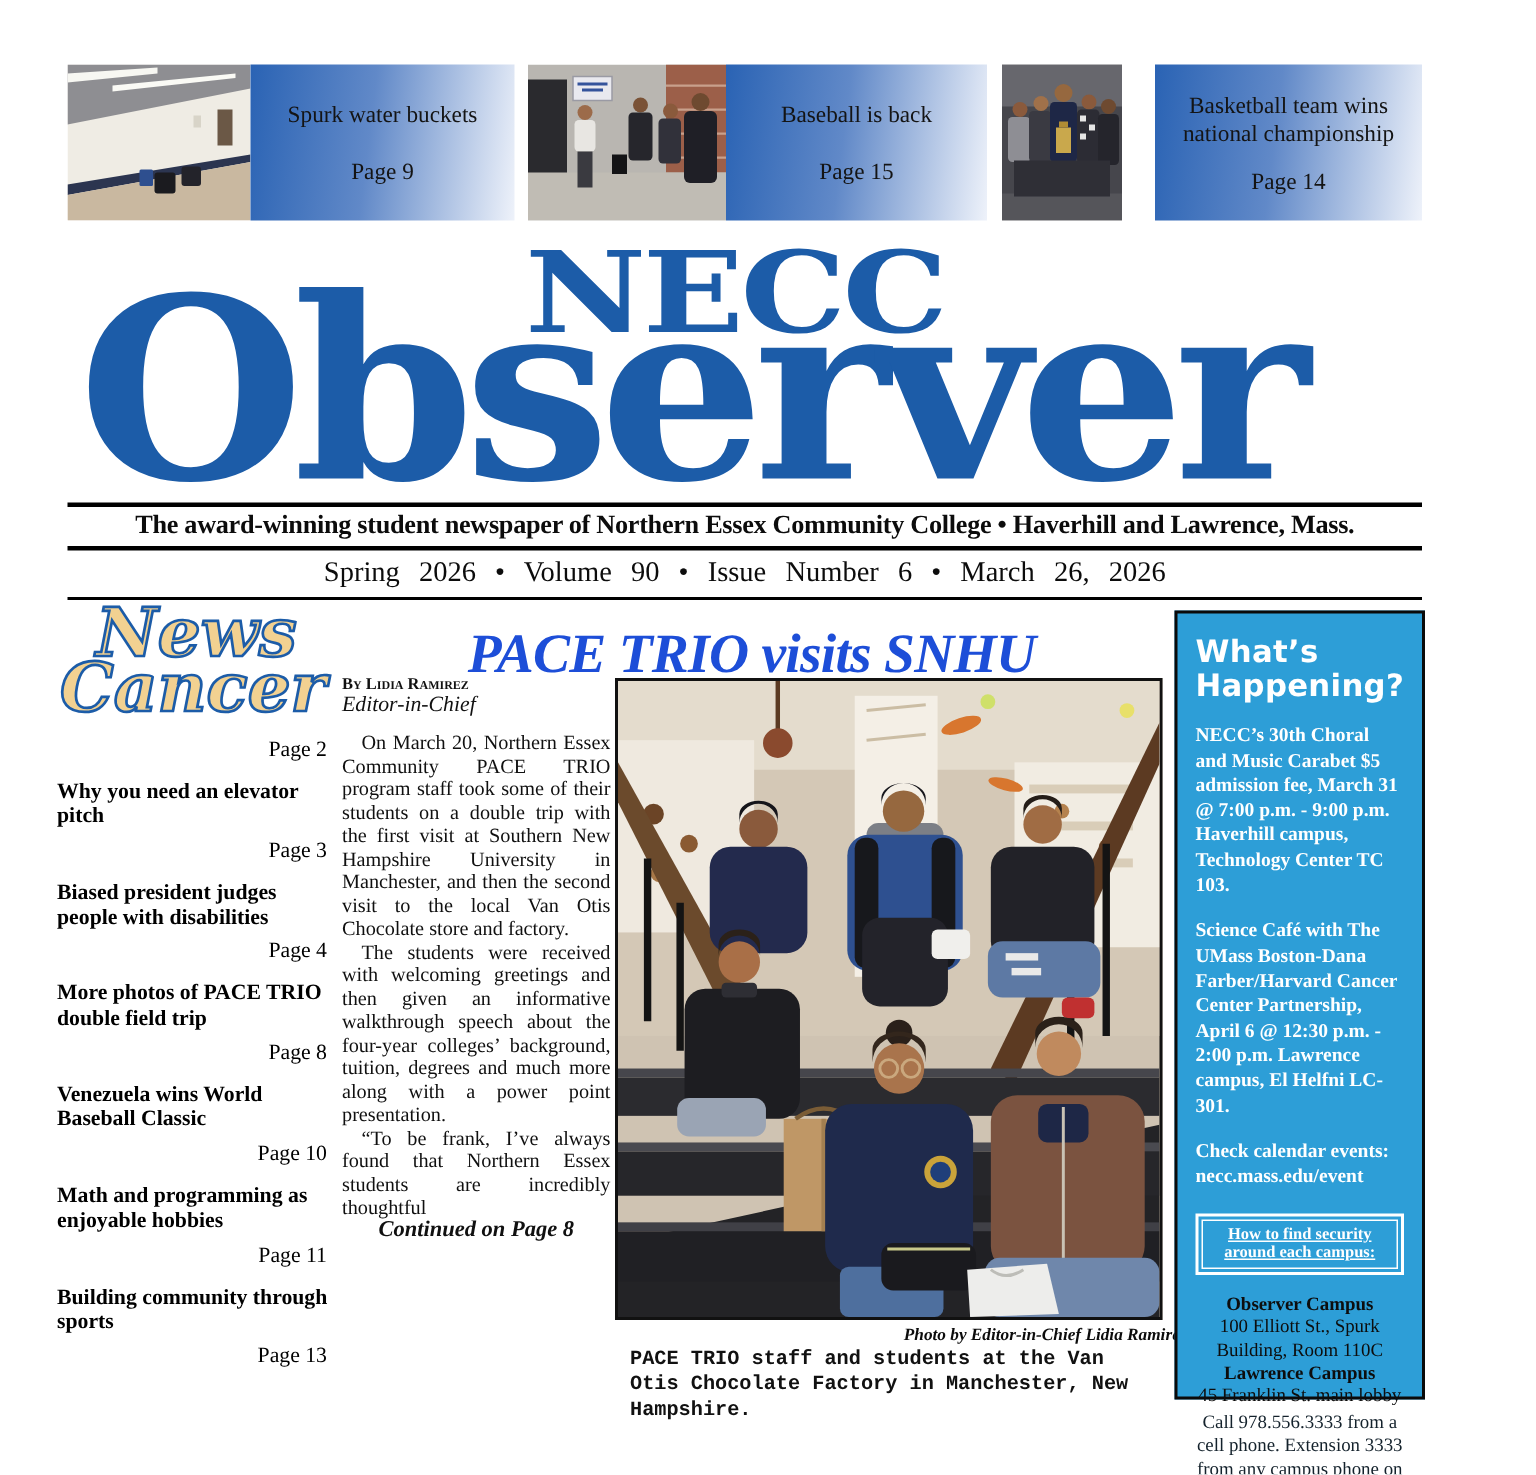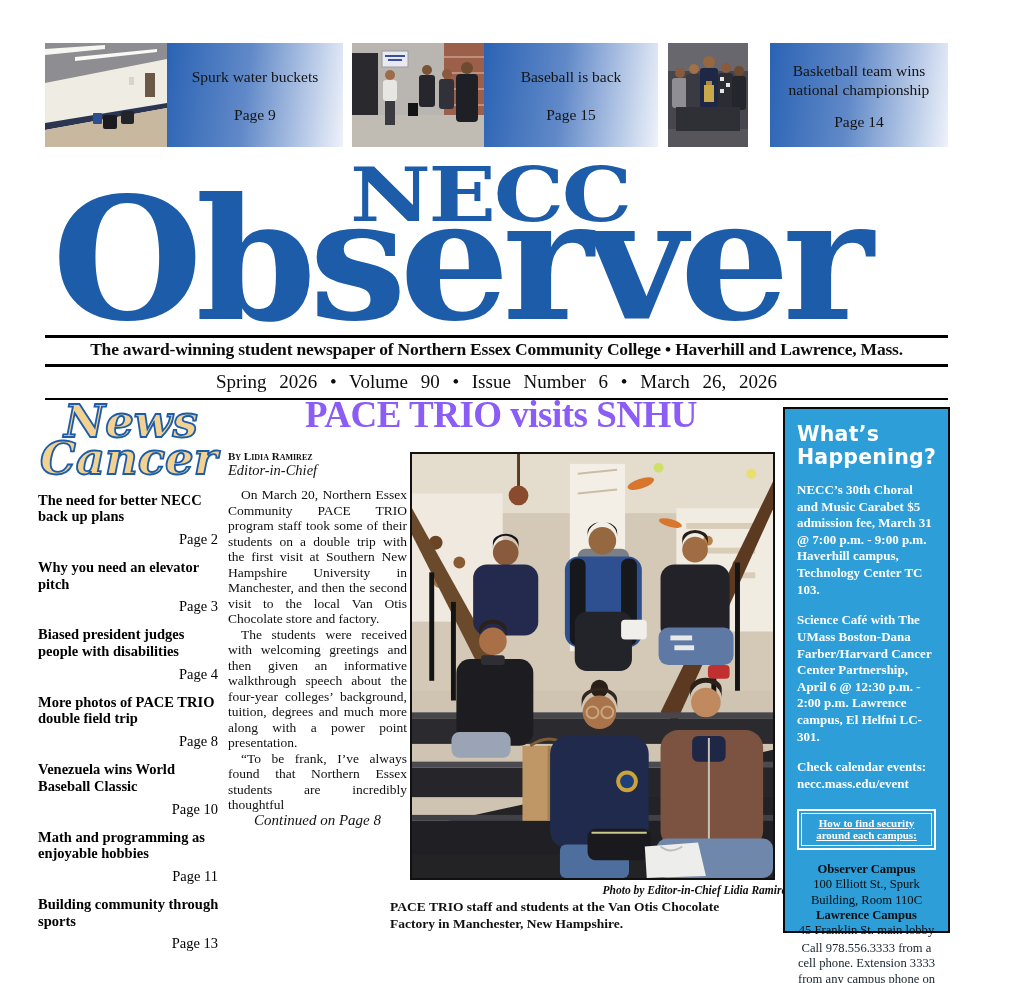--- a/index.html
+++ b/index.html
@@ -39,37 +39,37 @@
   .nb-logo{font-family:"DejaVu Serif",serif;font-style:italic;font-weight:bold;font-size:45px;
            line-height:0.82;color:#f2d191;-webkit-text-stroke:1.8px #1c5ca8;
            text-shadow:0 0 1px #1c5ca8;margin-bottom:14px;}
   .nb-logo .l1{display:block;margin-left:26px;}
   .nb-logo .l2{display:block;margin-left:2px;}
   .nb-item{margin-bottom:11px;cursor:pointer;}
   .nb-title{font-weight:bold;font-size:14.5px;line-height:1.15;color:#000;}
   .nb-page{text-align:right;font-size:14.5px;margin-top:6px;padding-right:2px;color:#000;}
 
   
-  .headline{position:absolute;left:225px;top:393px;width:552px;text-align:center;
-            font-weight:bold;font-size:37px;letter-spacing:-0.5px;color:#8b5cf6;}
+  .headline{position:absolute;left:225px;top:415px;width:552px;text-align:center;
+            font-weight:bold;font-size:37px;letter-spacing:-0.5px;color:#1d4ed8;font-style:italic;}
   .byline{position:absolute;left:228px;top:450px;width:180px;}
   .by-name{font-variant:small-caps;font-weight:bold;font-size:11px;line-height:1.1;}
   .by-role{font-style:italic;font-size:14.5px;line-height:1.2;}
   .bodycol{position:absolute;left:228px;top:487px;width:179px;font-size:13.5px;
            line-height:15.5px;text-align:justify;color:#101010;}
   .bodycol p{margin:0;text-indent:13px;}
-  .continued{margin-top:26px;text-align:center;font-style:italic;font-size:15px;text-indent:0!important;}
+  .continued{margin-top:26px;text-align:center;font-style:italic;font-size:15px;text-indent:0!important;font-weight:bold;}
 
   .mainphoto{position:absolute;left:410px;top:452px;width:365px;height:428px;
              border:2px solid #111;box-sizing:border-box;background:#cfc3b2;}
   .mainphoto svg{display:block;width:100%;height:100%;}
   .photocredit{position:absolute;left:426px;top:884px;width:365px;text-align:right;
                font-weight:bold;font-size:11.5px;color:#0c0c0c;font-style:italic;}
-  .caption{position:absolute;left:390px;top:899px;width:348px;
-           font-family:Liberation Serif, serif;font-weight:bold;
+  .caption{position:absolute;left:420px;top:899px;width:348px;
+           font-family:Liberation Mono, monospace;font-weight:bold;
            font-size:13.5px;line-height:1.25;color:#111;}
 
   
   .sidebar{position:absolute;left:783px;top:407px;width:167px;height:526px;box-sizing:border-box;
            background:#2d9ed7;border:2px solid #0a0a0a;padding:14px 12px 10px 12px;}
   .sb-head{font-family:"DejaVu Sans","Liberation Sans",sans-serif;font-weight:800;
            font-size:20.5px;line-height:1.12;color:#ffffff;margin-bottom:13px;letter-spacing:0.2px;}
   .sb-event{font-weight:bold;font-size:13px;line-height:1.28;color:#ffffff;margin-bottom:14px;}
   .sb-cal{font-weight:bold;font-size:13px;line-height:1.28;color:#ffffff;margin-bottom:16px;cursor:pointer;}
   .sec-outer{border:2px solid #ffffff;padding:2px;margin:0 0 12px 0;}
@@ -184,21 +184,20 @@
   <div class="dateline">Spring 2026 • Volume 90 • Issue Number 6 • March 26, 2026</div>
   <div class="rule rule-c"></div>
 
   <div class="newsbytes">
     <div class="nb-logo">
       <span class="l1">News</span>
       <span class="l2">Cancer</span>
     </div>
 
     <div class="nb-item">
-      <div class="nb-title">The need for better NECC back up plans</div>
       <div class="nb-page">Page 2</div>
     </div>
     <div class="nb-item">
       <div class="nb-title">Why you need an elevator pitch</div>
       <div class="nb-page">Page 3</div>
     </div>
     <div class="nb-item">
       <div class="nb-title">Biased president judges people with disabilities</div>
       <div class="nb-page">Page 4</div>
     </div>

